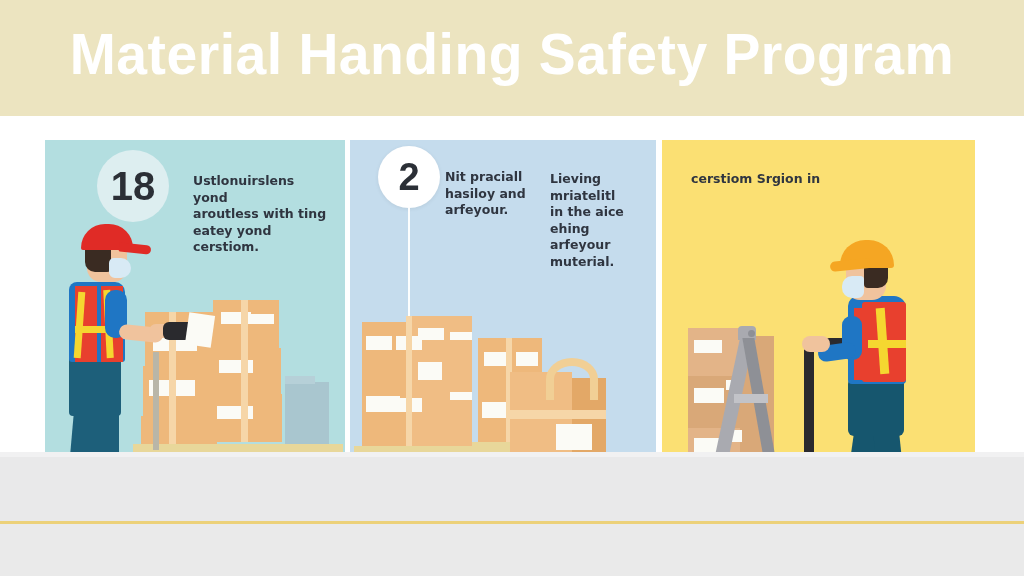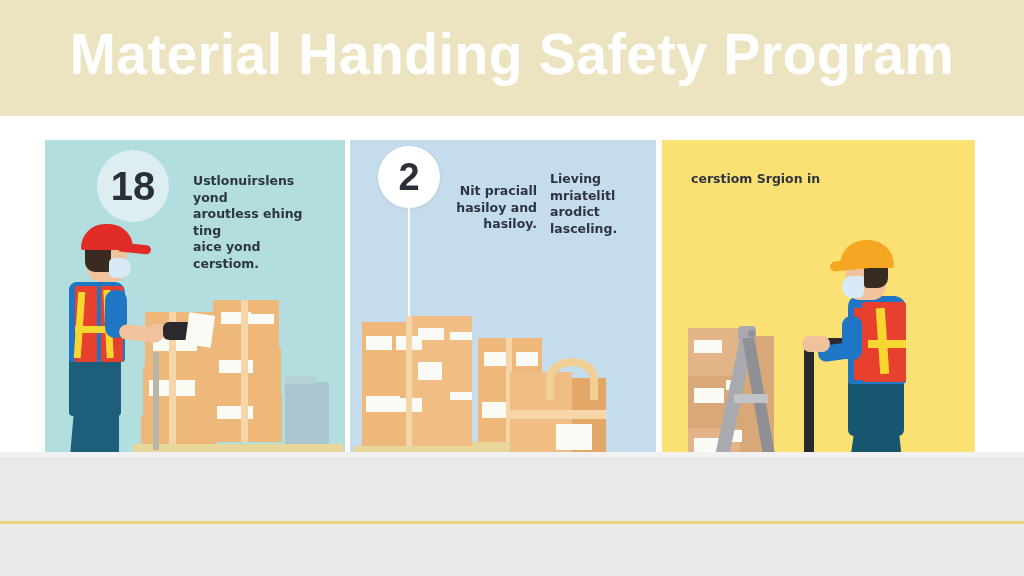--- a/index.html
+++ b/index.html
@@ -66,21 +66,21 @@
     position:absolute;left:58px;top:68px;width:2px;height:232px;background:#ffffff;opacity:.95;
   }
 
   
   .caption{
     position:absolute;color:#2f3540;font-size:12.5px;line-height:16.5px;
     font-weight:600;
     font-family:"DejaVu Sans","Liberation Sans",sans-serif;
   }
   #cap1{left:148px;top:33px;width:135px;}
-  #cap2a{left:95px;top:43px;width:92px;text-align:right;}
+  #cap2a{left:95px;top:29px;width:92px;}
   #cap2b{left:200px;top:31px;width:112px;}
   #cap3{left:29px;top:31px;width:160px;}
   .caption span{display:block;}
 
   
   .sh{position:absolute;}
   .box{position:absolute;background:#eeb87b;}
   .label{position:absolute;background:#fbfbf6;}
   .tape{position:absolute;background:#f6d6a8;}
   .pallet{position:absolute;background:#e8d79a;}
@@ -117,22 +117,22 @@
   <div class="floor-lower"></div>
 
   <div class="panel" id="panel1">
 
     <div class="badge" id="badge1">
       <span>18</span>
     </div>
 
     <div class="caption" id="cap1">
       <span>Ustlonuirslens yond</span>
-      <span>aroutless ehing ting</span>
-      <span>aice yond cerstiom.</span>
+      <span>aroutless with ting</span>
+      <span>eatey yond cerstiom.</span>
     </div>
 
     <div>
       <div class="box" style="left:168px;top:160px;width:66px;height:48px;"></div>
       <div class="label" style="left:176px;top:172px;width:30px;height:12px;"></div>
       <div class="box" style="left:166px;top:208px;width:70px;height:46px;"></div>
       <div class="label" style="left:174px;top:220px;width:34px;height:13px;"></div>
       <div class="box" style="left:165px;top:254px;width:72px;height:48px;"></div>
       <div class="label" style="left:172px;top:266px;width:36px;height:13px;"></div>
       <div class="tape" style="left:196px;top:160px;width:7px;height:142px;"></div>
@@ -191,25 +191,26 @@
   <div class="panel" id="panel2">
 
     <div class="badge" id="badge2">
       <span>2</span>
     </div>
     <div class="badge-string"></div>
 
     <div class="caption" id="cap2a">
       <span>Nit praciall</span>
       <span>hasiloy and</span>
-      <span>hasiloy.</span>
+      <span>arfeyour.</span>
     </div>
     <div class="caption" id="cap2b">
       <span>Lieving mriatelitl</span>
-      <span>arodict lasceling.</span>
+      <span>in the aice ehing</span>
+      <span>arfeyour muterial.</span>
     </div>
 
     <div>
       <div class="box" style="left:12px;top:182px;width:110px;height:62px;"></div>
       <div class="box" style="left:60px;top:176px;width:62px;height:68px;background:#f0bd84;"></div>
       <div class="box" style="left:12px;top:244px;width:110px;height:62px;"></div>
       <div class="box" style="left:60px;top:244px;width:62px;height:62px;background:#f0bd84;"></div>
       <div class="label" style="left:16px;top:196px;width:26px;height:14px;"></div>
       <div class="label" style="left:46px;top:196px;width:26px;height:14px;"></div>
       <div class="label" style="left:68px;top:188px;width:26px;height:12px;"></div>

